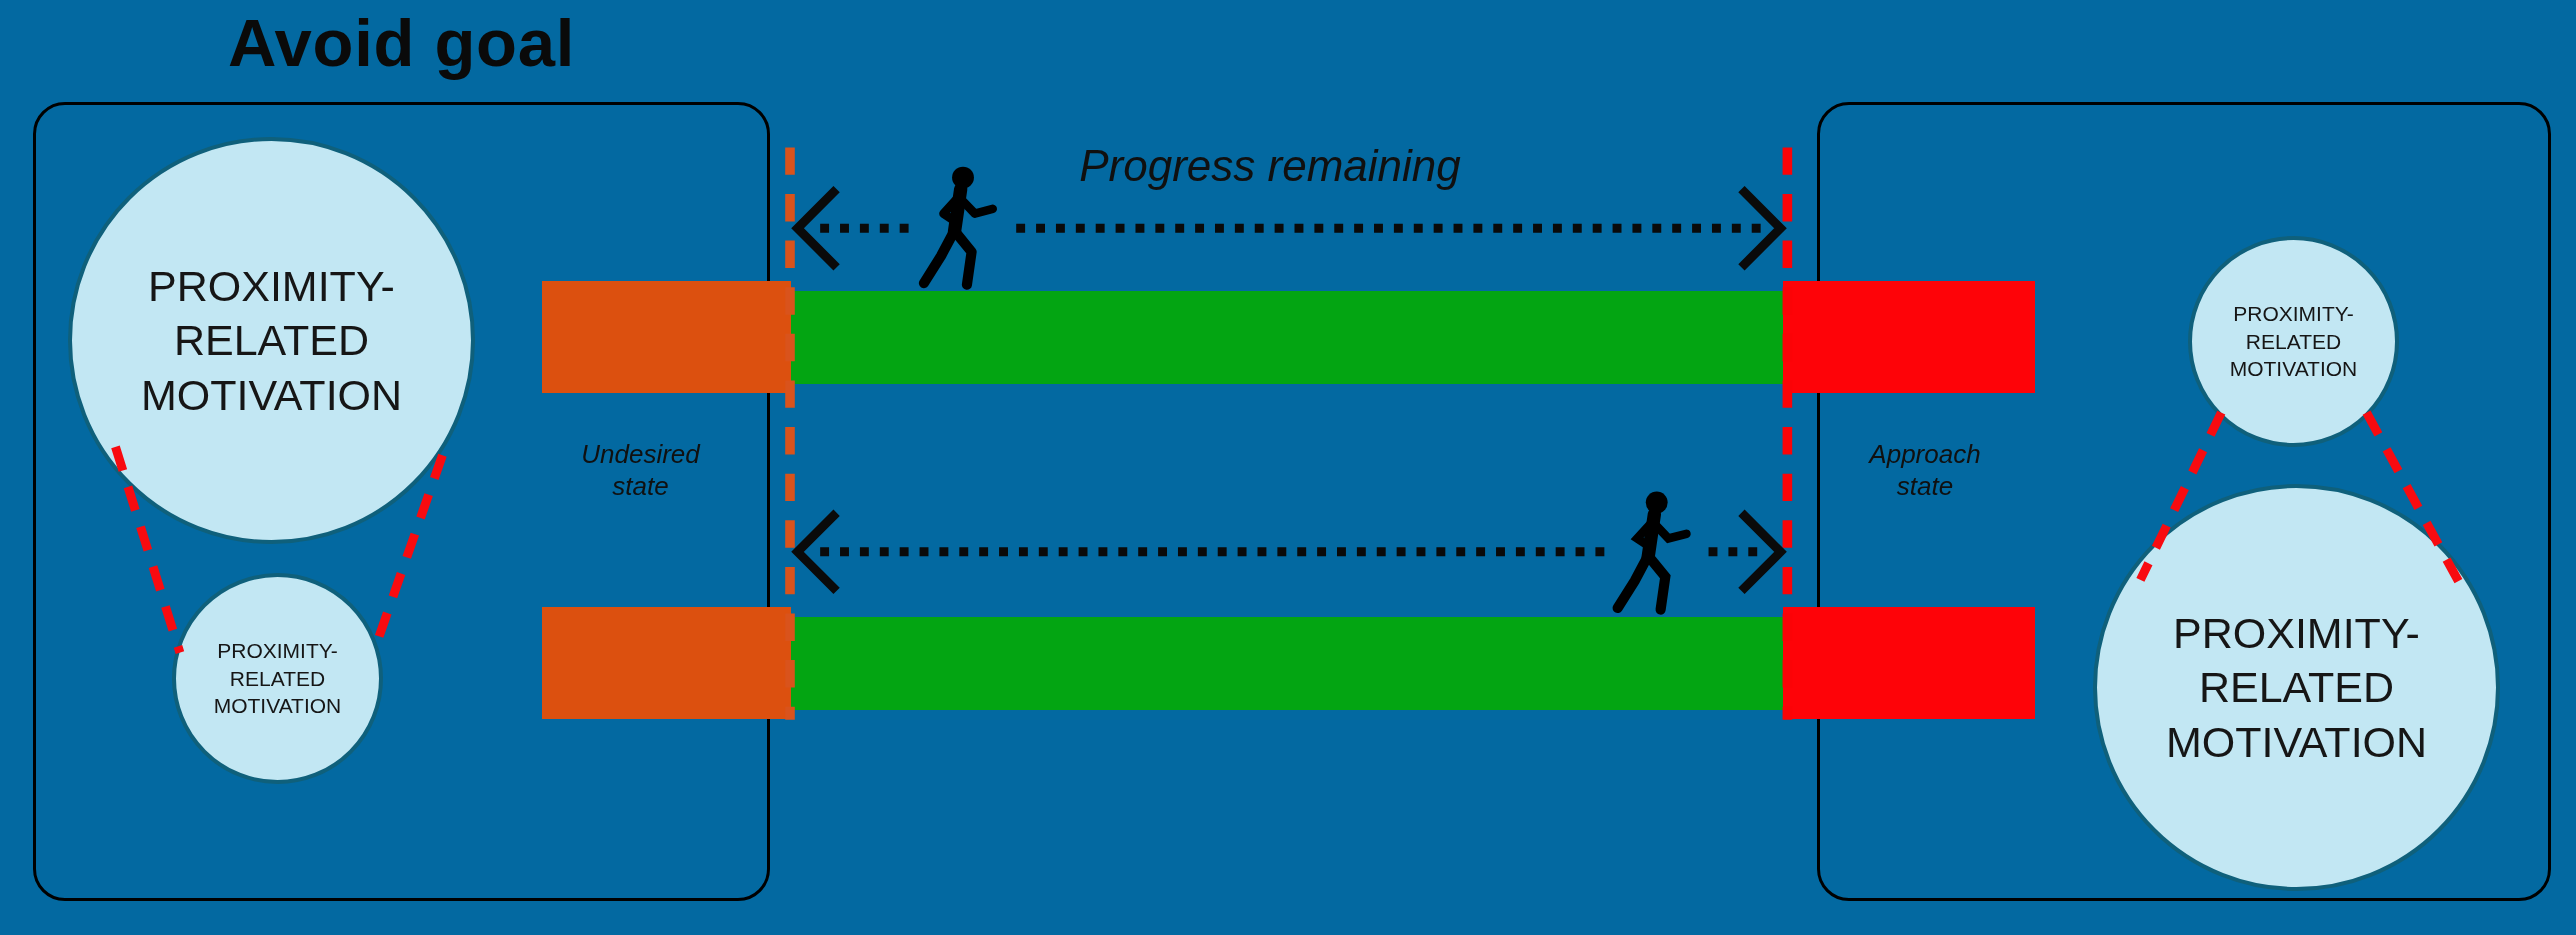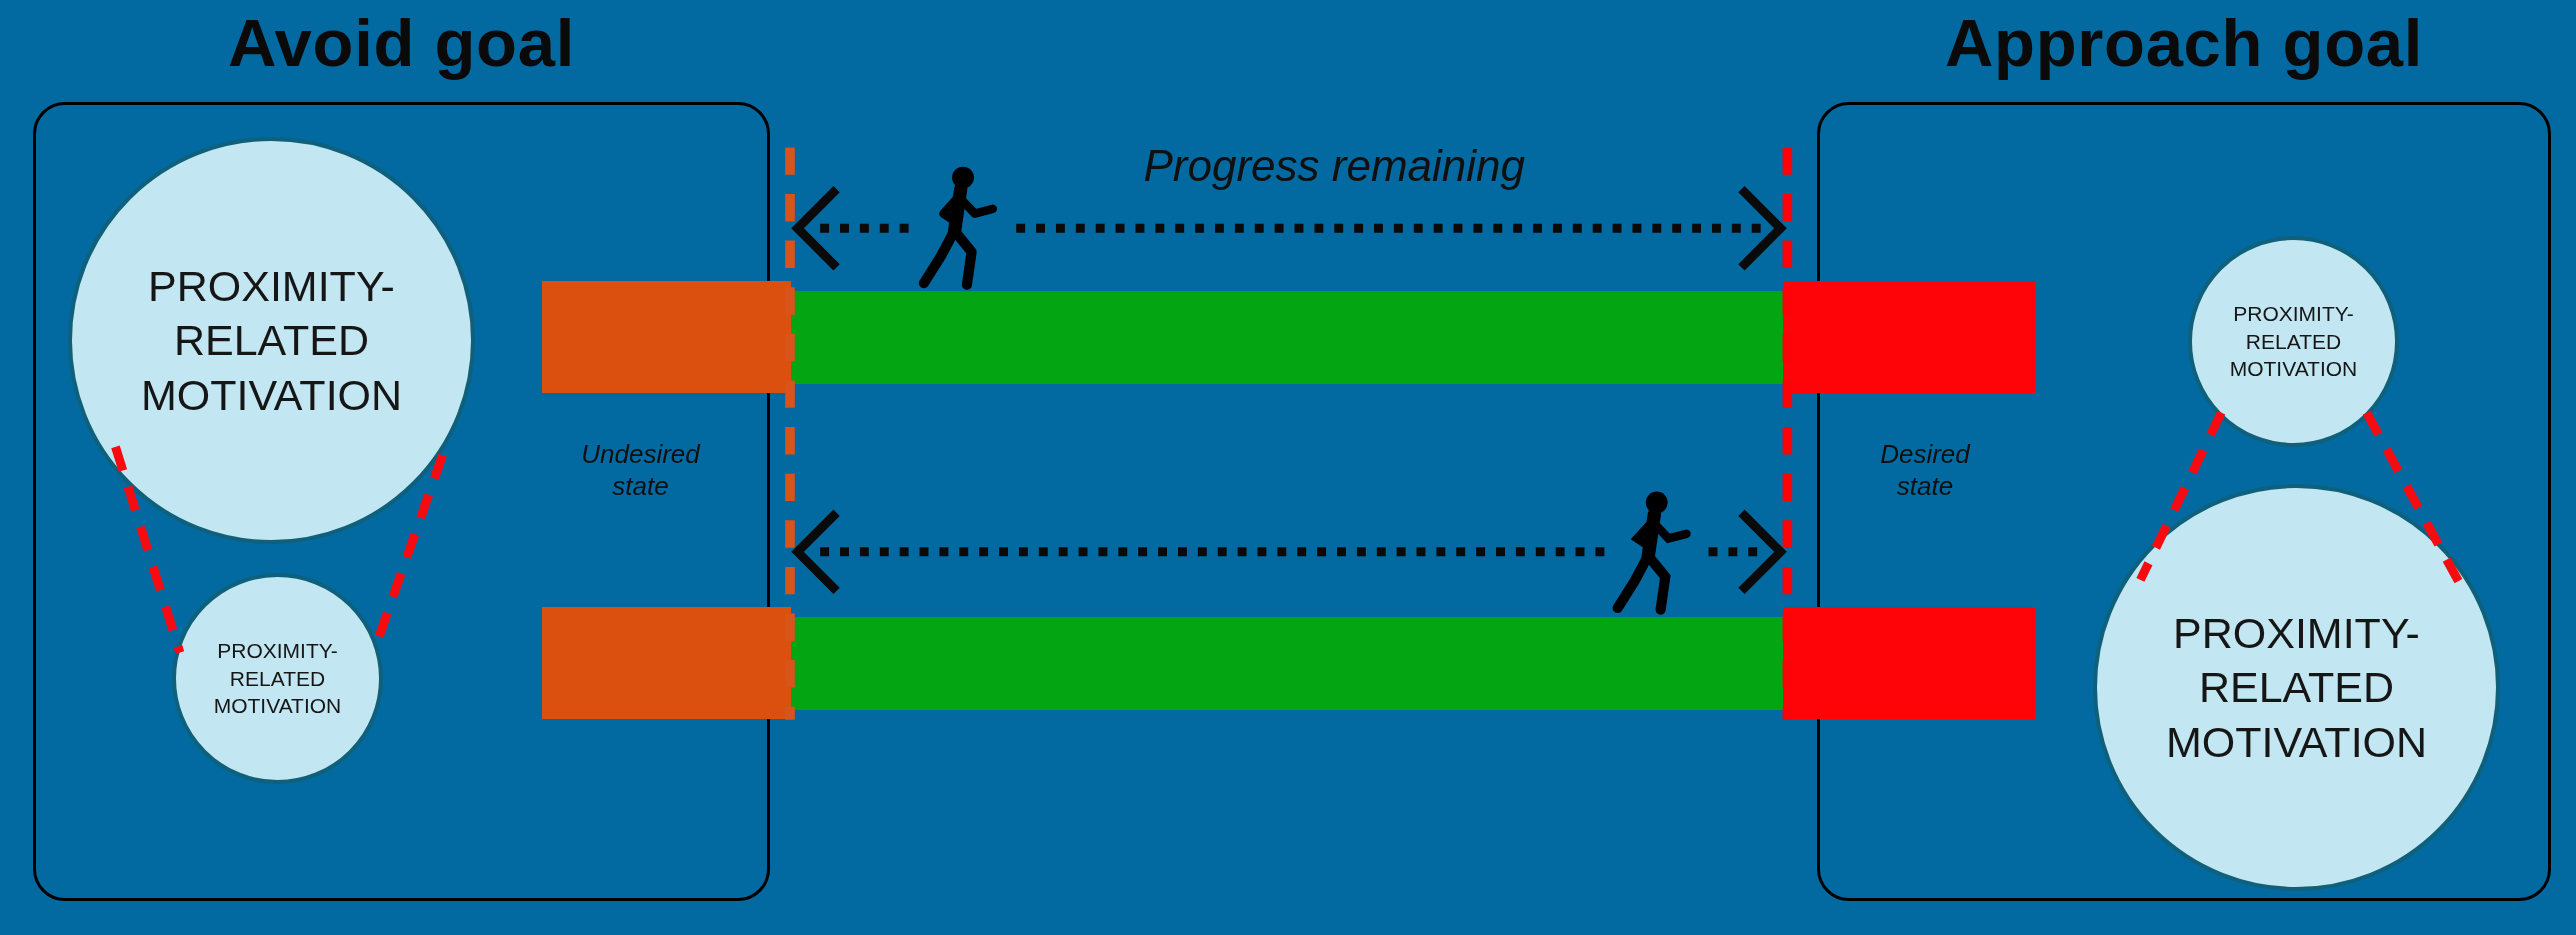--- a/index.html
+++ b/index.html
@@ -50,21 +50,20 @@
     color:#101010;text-align:center;
   }
   #overlay{position:absolute;left:0;top:0;width:2576px;height:935px;}
 </style>
 </head>
 <body>
 
 <div id="canvas">
 
   <div class="abs goal-title" style="left:33px;top:4.1px;width:737px;">Avoid goal</div>
-  <div class="abs goal-title" style="left:1817px;top:4.1px;width:734px;">Approach goal</div>
 
   <div class="abs goal-box" style="left:33px;top:102px;width:737px;height:799px;"></div>
   <div class="abs goal-box" style="left:1817px;top:102px;width:734px;height:799px;"></div>
 
   <div class="abs motivation-circle circle-large" style="left:68px;top:137px;width:407px;height:407px;">
     <span>PROXIMITY-</span>
     <span>RELATED</span>
     <span>MOTIVATION</span>
   </div>
   <div class="abs motivation-circle circle-small" style="left:172px;top:573px;width:211px;height:211px;">
@@ -133,26 +132,26 @@
     <g transform="translate(2348,716) scale(1.14)" stroke="#000000" stroke-linecap="round" stroke-linejoon="round" fill="none">
       <circle cx="60" cy="15" r="14" fill="#000000" stroke="none"></circle>
       <path d="M57,30 L49,85" stroke-width="17"></path>
       <path d="M55,40 L75,61 L98,55" stroke-width="11"></path>
       <path d="M55,39 L35,61 L50,71" stroke-width="11"></path>
       <path d="M49,83 L71,110 L65,152" stroke-width="13"></path>
       <path d="M49,83 L32,115 L10,150" stroke-width="13"></path>
     </g>
   </svg>
 
-  <div class="abs progress-label" style="left:1059px;top:141px;width:466px;text-align:right;">Progress remaining</div>
+  <div class="abs progress-label" style="left:1037px;top:141px;width:466px;">Progress remaining</div>
 
   <div class="abs state-label" style="left:507px;top:439px;width:267px;">
     <div>Undesired</div>
     <div>state</div>
   </div>
 
   <div class="abs state-label" style="left:1822px;top:439px;width:206px;">
-    <div>Desired</div>
+    <div>Approach</div>
     <div>state</div>
   </div>
 
 </div>
 
 
 </body></html>

